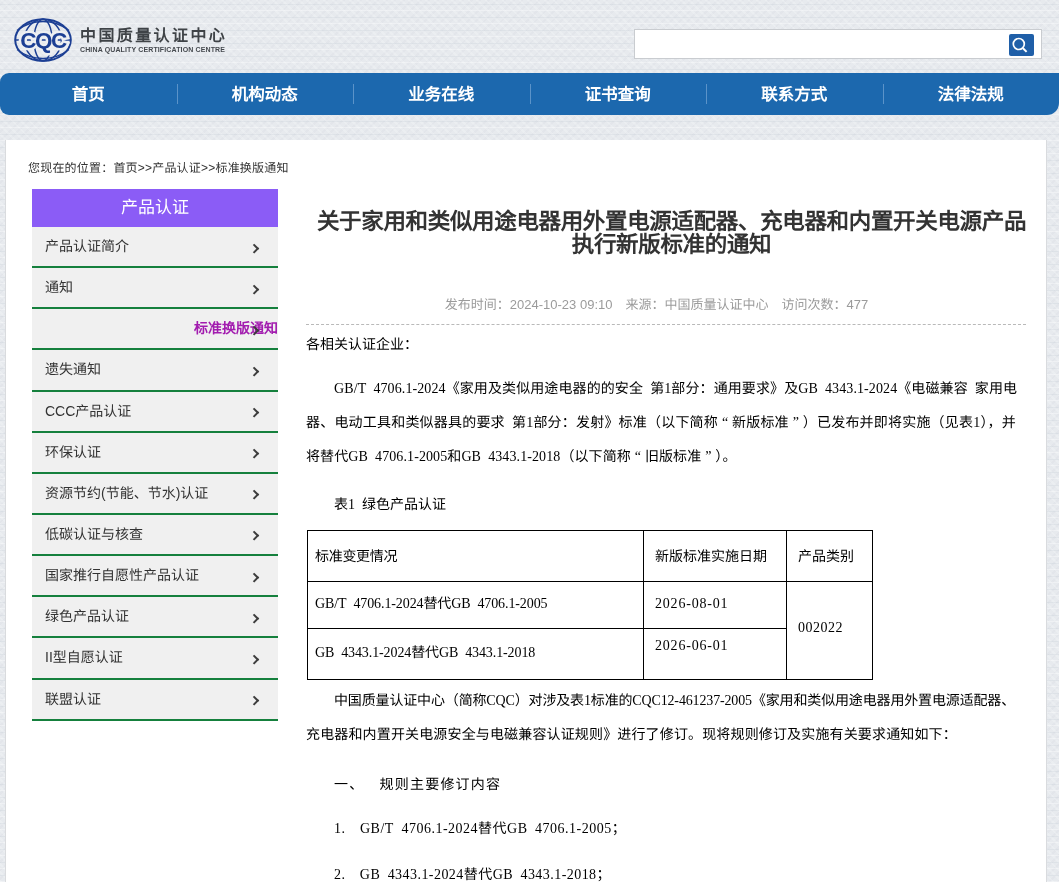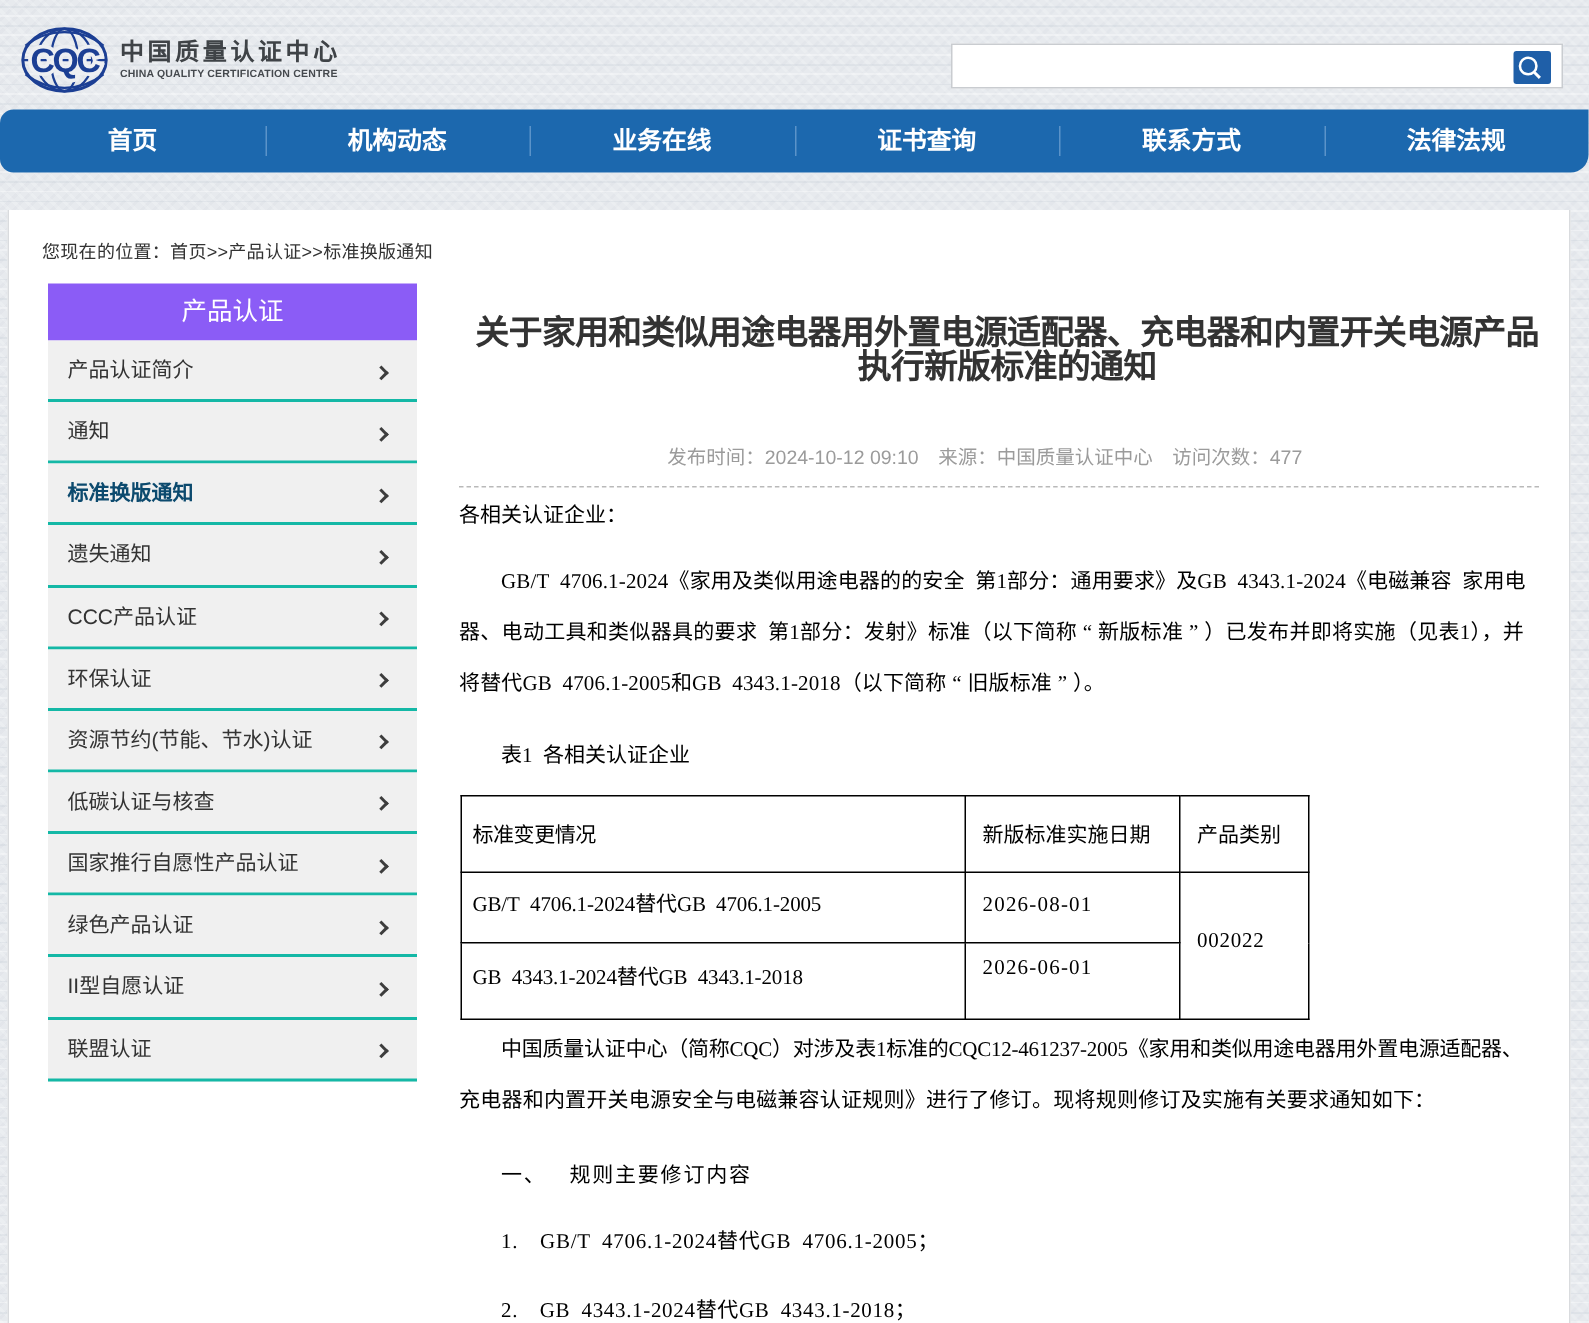--- a/index.html
+++ b/index.html
@@ -25,22 +25,22 @@
 .nav ul{margin:0;padding:0;list-style:none;}
 .nav li{float:left;width:176.5px;height:34px;line-height:42px;text-align:center;color:#fff;font-size:16.5px;font-weight:bold;position:relative;box-sizing:border-box;}
 .nav li + li::before{content:"";position:absolute;left:0;top:11px;width:1px;height:20px;background:#5b93c9;}
 
 .panel{position:absolute;left:5px;top:140px;width:1042px;height:742px;background:#fff;border-left:1px solid #d9dbde;border-right:1px solid #d9dbde;box-sizing:border-box;}
 .crumb{position:absolute;left:28px;top:157.5px;font-size:12px;letter-spacing:0.2px;color:#333;}
 
 .side{position:absolute;left:32px;top:189px;width:246px;}
 .side .hd{height:38px;line-height:38px;background:#8b5cf6;color:#fff;font-size:17px;text-align:center;}
 .side ul{margin:0;padding:0;list-style:none;}
-.side li{height:41.15px;box-sizing:border-box;background:#f0f0f0;border-bottom:2px solid #14b8a6;line-height:39.5px;padding-left:13px;font-size:14px;color:#333;position:relative;}
-.side li.on{color:#0c4a6e;font-weight:bold;}
+.side li{height:41.15px;box-sizing:border-box;background:#f0f0f0;border-bottom:2px solid #15803d;line-height:39.5px;padding-left:13px;font-size:14px;color:#333;position:relative;}
+.side li.on{color:#a21caf;font-weight:bold;text-align:right;}
 .side li i{position:absolute;right:21px;top:17.5px;width:4.5px;height:4.5px;border-top:2px solid #3d3d3d;border-right:2px solid #3d3d3d;transform:rotate(45deg);}
 
 .content{position:absolute;left:306px;top:140px;width:731px;}
 .title{margin:71.2px 0 0 -34.5px;width:800px;font-size:22.5px;letter-spacing:-0.34px;line-height:22.7px;font-weight:bold;color:#333;text-align:center;font-family:"Liberation Sans",sans-serif;}
 .meta{margin-top:40.9px;position:relative;left:-15px;text-align:center;font-size:13px;color:#9b9b9b;line-height:15px;}
 .dash{margin-top:12px;margin-left:0;border:0;border-top:1px dashed #b9b9b9;width:720px;}
 .body{font-family:"Liberation Serif",serif;font-size:14px;color:#000;line-height:34px;}
 .jline{white-space:nowrap;line-height:34px;}
 .nline{line-height:34px;}
 .ind{padding-left:28px;}
@@ -98,30 +98,30 @@
     <li>资源节约(节能、节水)认证<i></i></li>
     <li>低碳认证与核查<i></i></li>
     <li>国家推行自愿性产品认证<i></i></li>
     <li>绿色产品认证<i></i></li>
     <li>II型自愿认证<i></i></li>
     <li>联盟认证<i></i></li>
   </ul>
 </div>
 <div class="content">
   <div class="title">关于家用和类似用途电器用外置电源适配器、充电器和内置开关电源产品<br>执行新版标准的通知</div>
-  <div class="meta">发布时间：2024-10-12 09:10 来源：中国质量认证中心 访问次数：477</div>
+  <div class="meta">发布时间：2024-10-23 09:10 来源：中国质量认证中心 访问次数：477</div>
   <hr class="dash">
   <div class="body">
     <div class="nline" style="margin-top:-5.8px;">各相关认证企业：</div>
     <div style="margin-top:10.6px;">
       <div class="jline ind" id="l1"><span style="letter-spacing:0.1px;">GB/T 4706.1-2024《家用及类似用途电器的的安全 第1部分：通用要求》及GB 4343.1-2024《电磁兼容 家用电</span></div>
       <div class="jline" id="l2"><span style="letter-spacing:0.2px;">器、电动工具和类似器具的要求 第1部分：发射》标准（以下简称<span class="q">“</span>新版标准<span class="q">”</span>）已发布并即将实施（见表1），并</span></div>
       <div class="jline" id="l3"><span style="letter-spacing:0.1px;">将替代GB 4706.1-2005和GB 4343.1-2018（以下简称<span class="q">“</span>旧版标准<span class="q">”</span>）。</span></div>
     </div>
-    <div class="nline ind" style="margin-top:14.2px;">表1 各相关认证企业</div>
+    <div class="nline ind" style="margin-top:14.2px;">表1 绿色产品认证</div>
     <table class="t1">
       <tbody>
           <tr style="height:51.5px;">
             <td style="width:328px;padding-left:7px;letter-spacing:-0.3px;font-family:'Liberation Sans',sans-serif;">标准变更情况</td>
             <td style="width:131px;font-family:'Liberation Sans',sans-serif;">新版标准实施日期</td>
             <td style="width:74px;font-family:'Liberation Sans',sans-serif;">产品类别</td>
           </tr>
       <tr style="height:47px;">
             <td style="padding-left:7px;padding-bottom:3px;letter-spacing:-0.1px;">GB/T 4706.1-2024替代GB 4706.1-2005</td>
             <td style="padding-bottom:3px;letter-spacing:0.8px;">2026-08-01</td>

